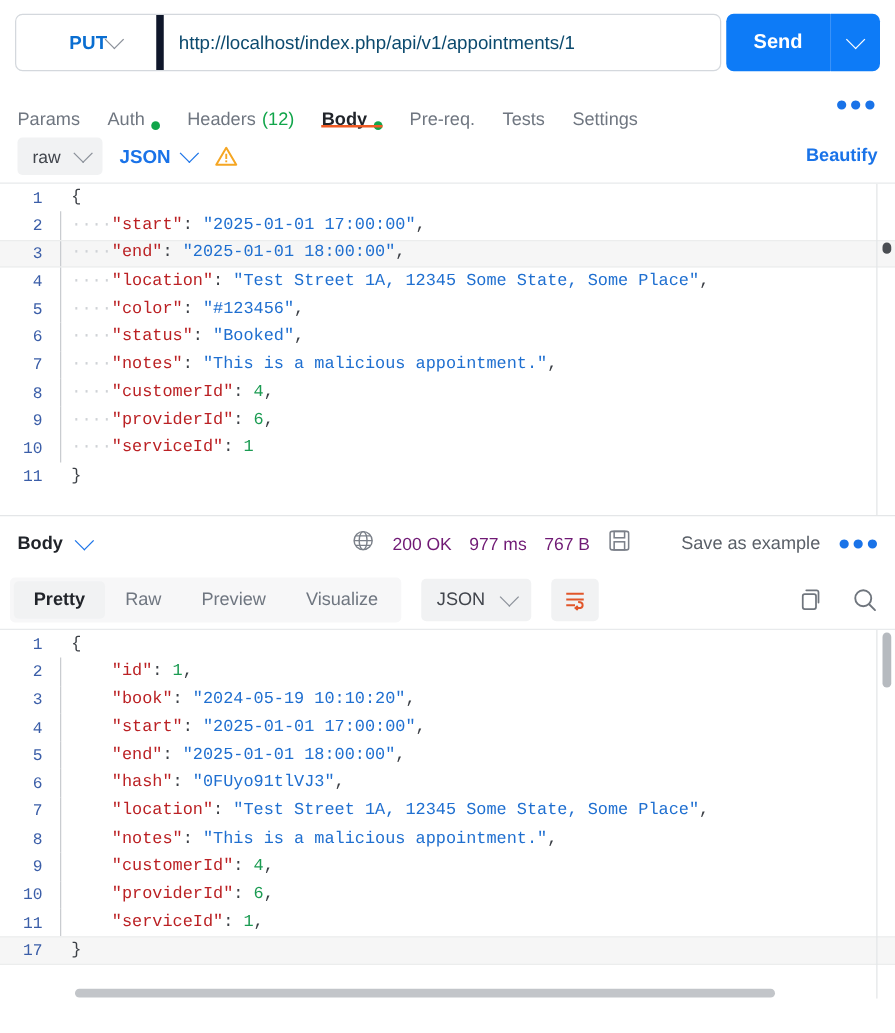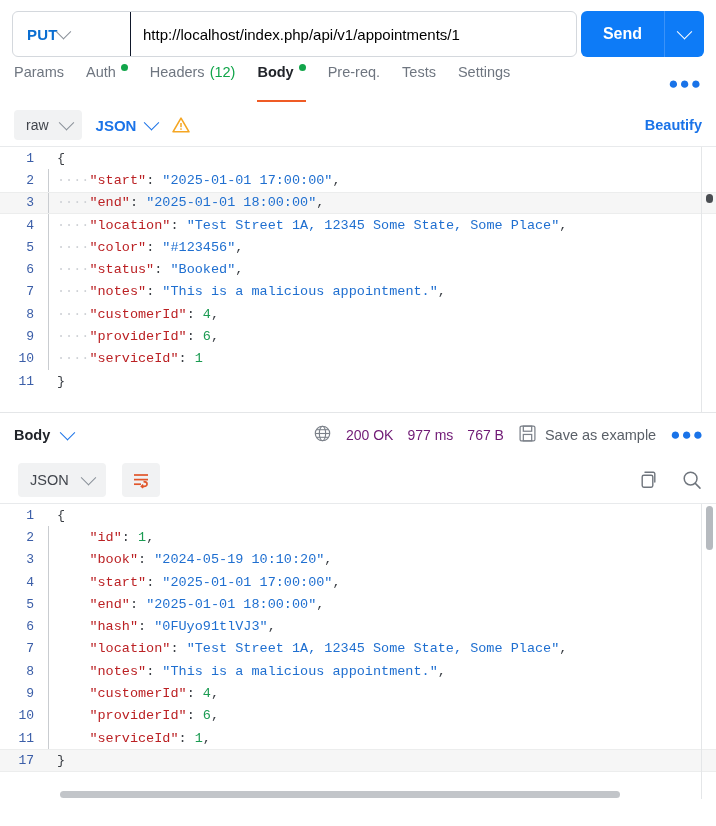--- a/index.html
+++ b/index.html
@@ -12,52 +12,52 @@
   }
   .app { width: 716px; height: 826px; position: relative; background: #fff; }
 
   
   .urlbar-row { display: flex; align-items: center; padding: 8px 12px 0 12px; height: 60px; }
   .url-group {
     flex: 1; height: 46px; border: 1px solid #d4d8dd; border-radius: 6px;
     display: flex; align-items: center; background: #fff;
   }
   .method-select {
-    display: flex; align-items: center; justify-content: flex-start;
-    width: 118px; height: 44px; padding: 0 4px 0 14px; cursor: pointer;
-    border-right: 1px solid #0f172a; flex: 0 0 118px;
+    display: flex; align-items: center; justify-content: flex-end;
+    width: 118px; height: 44px; padding: 0 28px 0 14px; cursor: pointer;
+    border-right: 6px solid #0f172a; flex: 0 0 118px;
   }
   .method-label { color: #0a6ed1; font-weight: bold; font-size: 15px; letter-spacing: .2px; }
   .chev { width: 11px; height: 11px; border-right: 1.6px solid #8a9099; border-bottom: 1.6px solid #8a9099;
           transform: rotate(45deg) translate(-2px,-2px); }
   .chev.blue { border-color: #1a73e8; }
   .chev.white { border-color: #ffffff; }
   .url-input {
-    flex: 1; border: 0; outline: none; font-size: 15px; color: #000000;
+    flex: 1; border: 0; outline: none; font-size: 15px; color: #0c4a6e;
     font-family: "Liberation Sans", sans-serif; padding: 0 12px; background: transparent;
   }
   .send-wrap { display: flex; margin-left: 4px; height: 46px; }
   .send-btn {
     background: #0d7bf7; color: #fff; border: 0; border-radius: 6px 0 0 6px;
     font-size: 16px; font-weight: bold; padding: 0 22px; cursor: pointer;
     font-family: "Liberation Sans", sans-serif;
   }
   .send-caret {
     background: #0d7bf7; border-radius: 0 6px 6px 0; width: 40px;
     display: flex; align-items: center; justify-content: center; cursor: pointer;
     border-left: 1px solid #3a92f8;
   }
 
   
   .req-tabs {
     display: flex; align-items: center; gap: 22px; padding: 0 14px;
     height: 40px; margin-top: 4px; position: relative;
   }
   .rtab { font-size: 14.5px; color: #6f7680; cursor: pointer; position: relative;
-          height: 40px; display: flex; align-items: flex-start; gap: 5px; }
+          height: 40px; display: flex; align-items: flex-end; gap: 5px; }
   .rtab.active { color: #21242a; font-weight: bold; }
   .rtab.active::after {
     content: ""; position: absolute; left: 0; right: 0; bottom: 2px; height: 2.5px; background: #ef5b25;
   }
   .dot { width: 7px; height: 7px; border-radius: 50%; background: #11a54a; display: inline-block; }
   .count { color: #11a54a; }
   .kebab { margin-left: auto; color: #1a73e8; letter-spacing: 1px; font-size: 17px; cursor: pointer; line-height: 8px;}
 
   
   .body-toolbar { display: flex; align-items: center; height: 42px; padding: 0 14px; gap: 14px; }
@@ -101,21 +101,21 @@
 
   
   .resp-split { height: 1px; background: #e4e6e8; }
   .resp-status {
     display: flex; align-items: center; height: 44px; padding: 0 12px 0 14px; gap: 0;
   }
   .resp-body-lbl { font-size: 14.5px; color: #21242a; font-weight: bold; }
   .resp-body-caret { margin-left: 12px; cursor: pointer; display:flex; align-items:center; }
   .status-right { margin-left: auto; display: flex; align-items: center; gap: 14px; }
   .green { color: #701a75; font-size: 14px; }
-  .save-ex { color: #5a6068; font-size: 14.5px; cursor: pointer; }
+  .save-ex { color: #5a6068; font-size: 14.5px; cursor: pointer; margin-left: 32px; }
   .save-grp { display: flex; align-items: center; gap: 8px; cursor: pointer; }
 
   
   .resp-tabs { display: flex; align-items: center; height: 46px; padding: 0 12px 0 8px; gap: 6px; }
   .rs-tab {
     font-size: 14.5px; color: #6f7680; padding: 7px 16px; border-radius: 4px; cursor: pointer;
   }
   .rs-tab.active { background: #f1f2f3; color: #21242a; font-weight: bold; }
   .tabs-bg { background: #f7f7f8; border-radius: 4px; display: flex; align-items: center; padding: 3px; }
   .json-pill {
@@ -242,20 +242,26 @@
             <rect x="5.6" y="11" width="8.8" height="6.8" fill="none" stroke="#7b8089" stroke-width="1.3"></rect>
           </svg>
         </span>
         <span class="save-ex">Save as example</span>
       </span>
       <span class="kebab" style="margin-left:0;">●●●</span>
     </div>
   </div>
 
   <div class="resp-tabs">
+    <div class="tabs-bg">
+      <div class="rs-tab active">Pretty</div>
+      <div class="rs-tab">Raw</div>
+      <div class="rs-tab">Preview</div>
+      <div class="rs-tab">Visualize</div>
+    </div>
     <div class="json-pill">
       <span>JSON</span>
       <span class="chev"></span>
     </div>
     <div class="wrap-btn">
       <svg width="20" height="20" viewBox="0 0 20 20">
         <line x1="3" y1="5" x2="17" y2="5" stroke="#e1562a" stroke-width="1.7"></line>
         <line x1="3" y1="9.6" x2="17" y2="9.6" stroke="#e1562a" stroke-width="1.7"></line>
         <line x1="3" y1="14.2" x2="10" y2="14.2" stroke="#e1562a" stroke-width="1.7"></line>
         <path d="M12.5 11.6 q3.6 0 3.6 2.5 q0 2.3 -3.2 2.3 L11 16.4" fill="none" stroke="#e1562a" stroke-width="1.6"></path>

